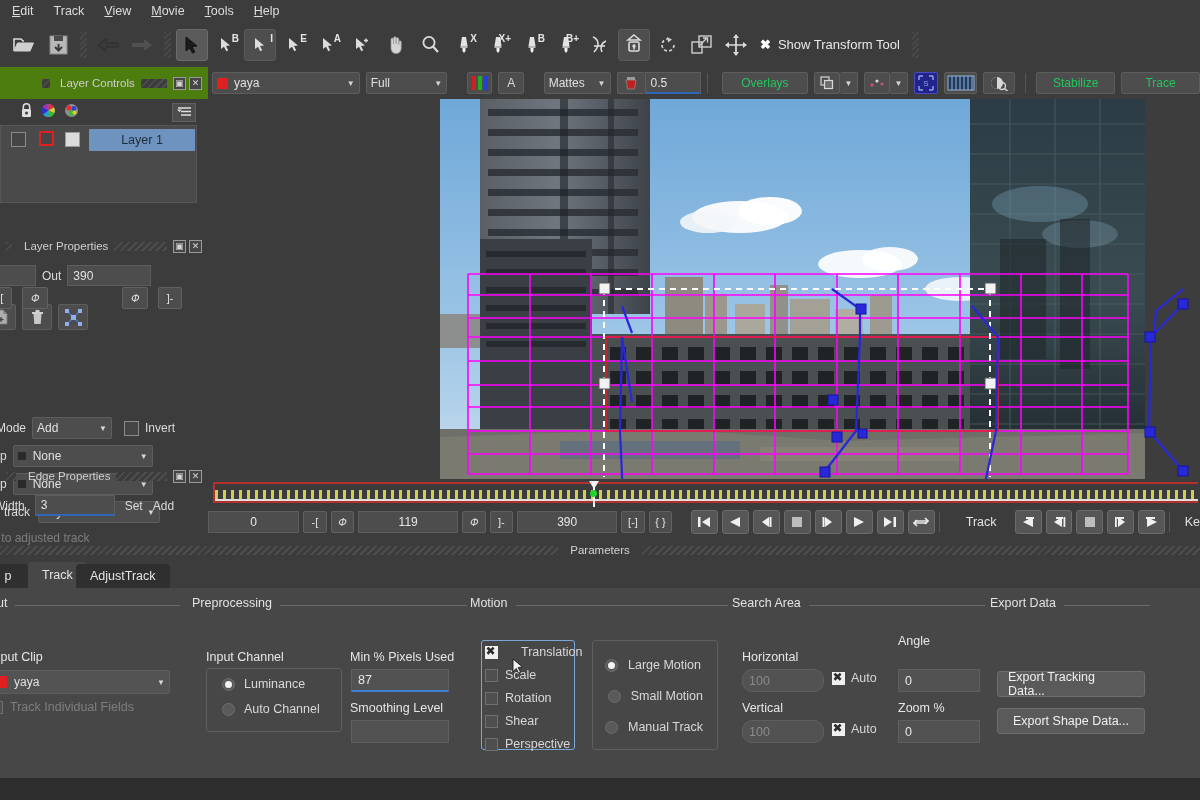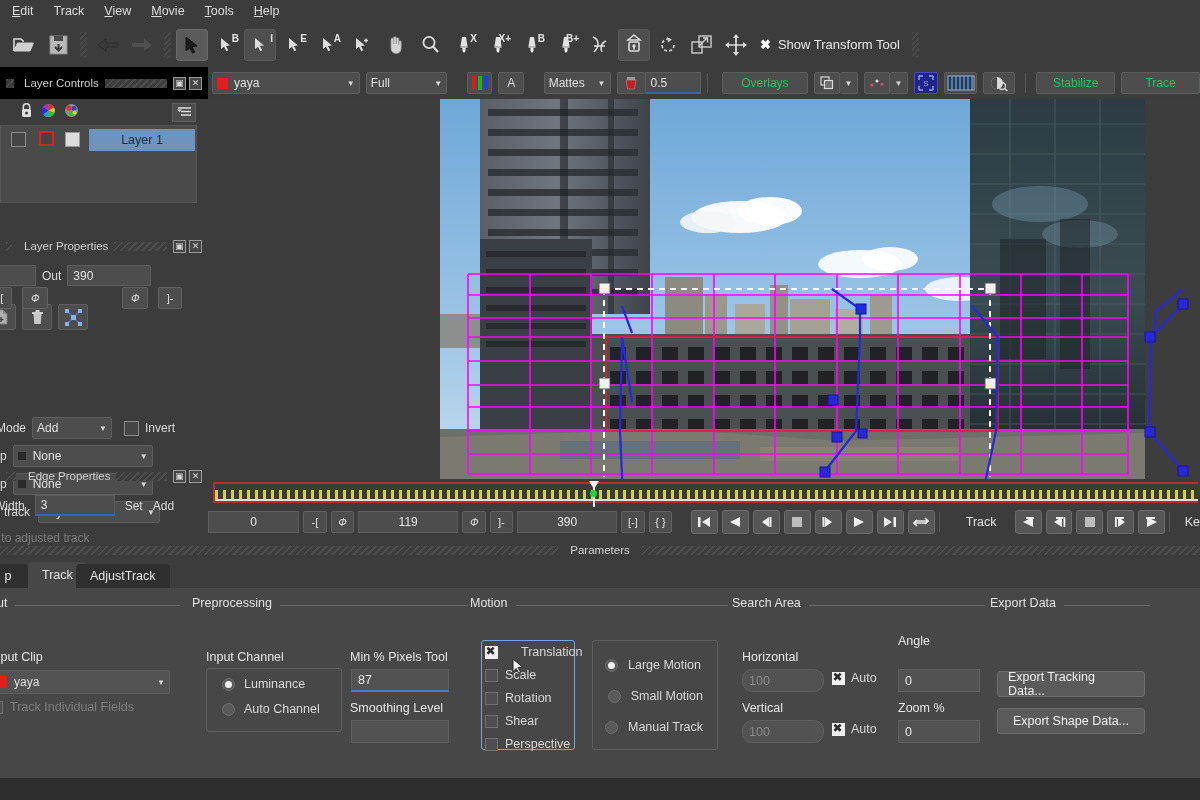--- a/index.html
+++ b/index.html
@@ -45,21 +45,21 @@
   .showxform .lbl { font-size:13px; color:#e8e8e8; }
   .xmark { color:#fff; font-size:13px; font-weight:700; }
 
   
   .optbar {
     position:absolute; left:0; top:67px; width:1200px; height:32px;
     background:#3c3c3c; display:flex; align-items:center; gap:6px;
   }
   .panelhdr {
     position:absolute; left:0; top:67px; width:208px; height:32px;
-    display:flex; align-items:center; background:#000000;
+    display:flex; align-items:center; background:#4d7c0f;padding-left:36px;
   }
   .hdr-hatch {
     flex:1; height:9px; margin:0 6px;
     background:repeating-linear-gradient(135deg,#4d4d4d 0 2px,#3c3c3c 2px 5px);
   }
   .hdr-title { font-size:11.5px; color:#cfcfcf; padding-left:8px; white-space:nowrap;}
   .hdr-btn {
     width:13px; height:13px; border:1px solid #9a9a9a; color:#d6d6d6;
     font-size:9px; line-height:11px; text-align:center; margin-right:3px; background:#454545;
   }
@@ -945,21 +945,21 @@
     <div class="grpbox" style="left:206px;top:80px;width:136px;height:64px;"></div>
     <div style="position:absolute;left:222px;top:89px;display:flex;align-items:center;gap:9px;">
       <div class="radio on"></div>
       <span style="font-size:12.5px;">Luminance</span>
     </div>
     <div style="position:absolute;left:222px;top:114px;display:flex;align-items:center;gap:9px;">
       <div class="radio"></div>
       <span style="font-size:12.5px;">Auto Channel</span>
     </div>
 
-    <div style="position:absolute;left:350px;top:62px;" class="sectlbl">Min % Pixels Tool</div>
+    <div style="position:absolute;left:350px;top:62px;" class="sectlbl">Min % Pixels Used</div>
     <div class="inputbox blue" style="position:absolute;left:351px;top:81px;width:98px;">
       <span>87</span>
     </div>
     <div style="position:absolute;left:350px;top:113px;" class="sectlbl">Smoothing Level</div>
     <div class="inputbox" style="position:absolute;left:351px;top:132px;width:98px;">
       <span></span>
     </div>
 
     <div class="grpbox hl" style="left:481px;top:52px;width:94px;height:110px;"></div>
     <div style="position:absolute;left:485px;top:57px;display:flex;flex-direction:column;gap:9px;">

